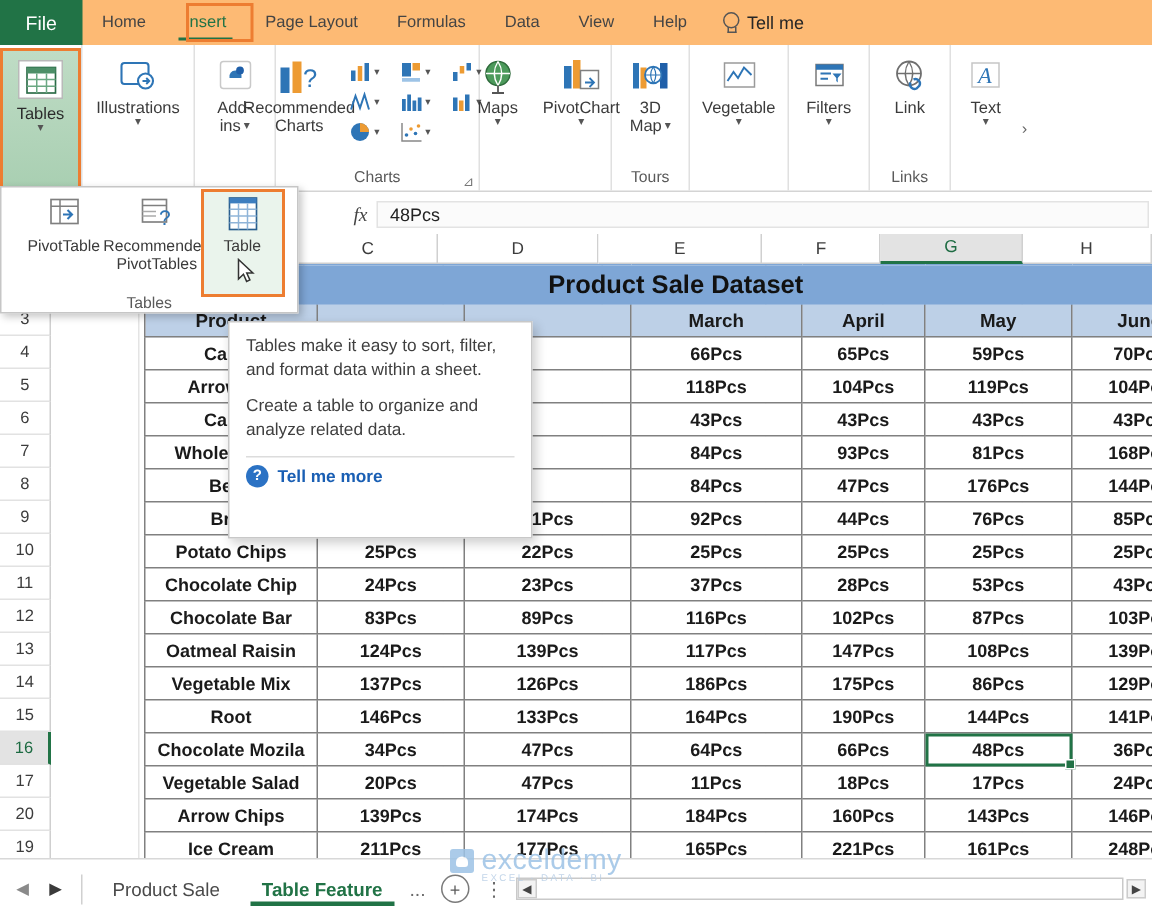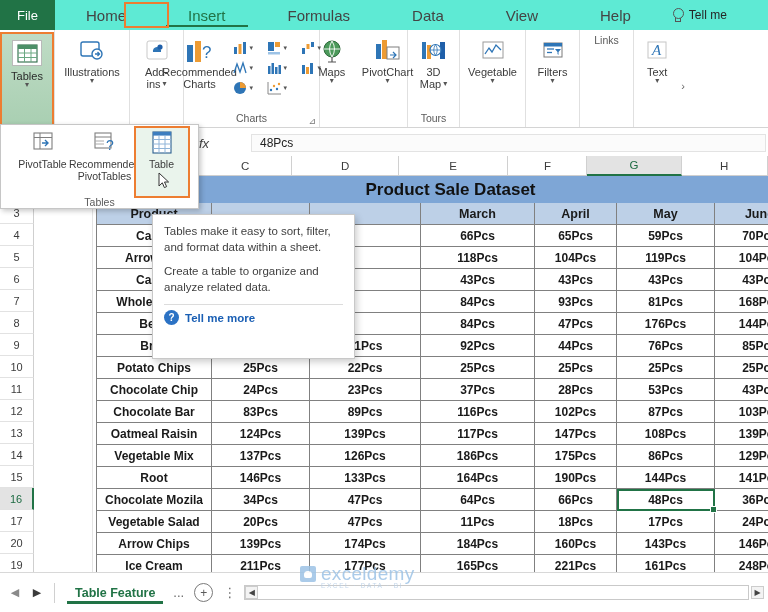--- a/index.html
+++ b/index.html
@@ -8,30 +8,30 @@
     font-family: "Liberation Sans", sans-serif;
     background:#ffffff;
     font-size:12px;
     color:#262626;
     position:relative;
   }
 
   
   #ribbon-tabs {
     height:30px; display:flex; align-items:stretch;
-    background:#5eead4; position:relative;
+    background:#fdba74; position:relative;
   }
   .tab-file {
     width:55px; background:#217346; color:#fff;
     display:flex; align-items:center; justify-content:center;
     font-size:13px;
   }
   .tab {
-    padding:0 31px; display:flex; align-items:center;
-    font-size:15px; color:#444; position:relative; white-space:nowrap;
+    padding:0 13px; display:flex; align-items:center;
+    font-size:11px; color:#444; position:relative; white-space:nowrap;
   }
   .tab.active { color:#217346; }
   .tab.active:after {
     content:""; position:absolute; left:9px; right:9px; bottom:3px;
     height:2.5px; background:#217346;
   }
   #tab-insert-box {
     position:absolute; left:124px; top:2px; width:45px; height:26px;
     border:2.5px solid #ED7D31; pointer-events:none;
   }
@@ -99,22 +99,22 @@
 
   
   .cursor { position:absolute; width:13px; height:18px; }
 
   
   #formula-bar {
     position:absolute; left:199px; top:130px; right:0; height:26px;
     background:#fff; display:flex; align-items:center; gap:6px;
     z-index:20;
   }
-  .fx { width:46px; text-align:left; font-style:italic;
-        font-family:Liberation Sans, sans-serif; font-size:13px; color:#444; }
+  .fx { width:46px; text-align:right; font-style:italic;
+        font-family:Liberation Serif, serif; font-size:13px; color:#444; }
   .fbox { flex:1; height:18px; border:1px solid #e3e3e3; background:#fbfbfb;
           display:flex; align-items:center; padding-left:8px; font-size:12px;
           color:#222; margin-right:2px;}
 
   
   #col-headers {
     position:absolute; left:199px; top:156px; right:0; height:20px;
     display:flex; z-index:18; background:#fff;
   }
   .colh {
@@ -205,20 +205,21 @@
   .sbtn { width:13px;height:13px; display:flex;align-items:center;justify-content:center;
      font-size:8px; color:#444; background:#f3f3f3; border:1px solid #ccc;}
 </style>
 </head>
 <body>
 
 <div id="ribbon-tabs">
   <div class="tab-file">File</div>
   <div class="tab">Home</div>
   <div class="tab active">Insert</div>
+  <div class="tab">Page Layout</div>
   <div class="tab">Formulas</div>
   <div class="tab">Data</div>
   <div class="tab">View</div>
   <div class="tab">Help</div>
   <div class="tellme-wrap">
     <span class="bulb"></span>
     <span>Tell me</span>
   </div>
   <div id="tab-insert-box"></div>
 </div>
@@ -438,20 +439,32 @@
             <path d="M15 10 L21 10 L18.5 13 L18.5 16 L17.5 15 L17.5 13 Z" fill="#2E75B6"></path>
           </svg>
         </span>
         <span>Filters</span>
         <span class="caret">▾</span>
       </div>
     </div>
   </div>
 
   <div class="grp" style="width:54px;">
+    <div class="grp-items">
+      <div class="bigbtn">
+        <span class="ic">
+          <svg width="26" height="24" viewBox="0 0 26 24">
+            <circle cx="12" cy="10" r="8" fill="none" stroke="#6f6f6f" stroke-width="1.2"></circle>
+            <path d="M4 10 h16 M12 2 q5 8 0 16 M12 2 q-5 8 0 16" stroke="#6f6f6f" fill="none" stroke-width=".9"></path>
+            <path d="M13 16 a3 3 0 0 0 4 4 l2-2 a3 3 0 0 0-4-4" fill="none" stroke="#2E75B6" stroke-width="1.6"></path>
+          </svg>
+        </span>
+        <span>Link</span>
+      </div>
+    </div>
     <div class="grp-label">Links</div>
   </div>
 
   <div class="grp" style="width:50px;border-right:none;">
     <div class="grp-items">
       <div class="bigbtn">
         <span class="ic">
           <svg width="26" height="24" viewBox="0 0 26 24">
             <rect x="4" y="3" width="18" height="16" fill="#fff" stroke="#c6c6c6" stroke-width="1"></rect>
             <text x="8" y="16" font-size="15" font-style="italic" fill="#2E75B6" font-family="Liberation Serif">A</text>
@@ -913,20 +926,21 @@
 <div id="watermark">
   <span class="wlogo"></span>
   <span class="wtxt">exceldemy</span>
   <span class="wsub">EXCEL · DATA · BI</span>
 </div>
 
 <div id="tabbar">
   <span class="navarrow">◀</span>
   <span class="navarrow" style="color:#3a3a3a;">▶</span>
   <span class="divider"></span>
+  <span class="stab">Product Sale</span>
   <span class="stab active">Table Feature</span>
   <span class="dots3">...</span>
   <span class="plusbtn">+</span>
   <span class="dots3">⋮</span>
   <span id="hscroll">
     <span class="sbtn">◀</span>
     <span style="flex:1;"></span>
   </span>
   <span class="sbtn" style="margin-left:2px;">▶</span>
 </div>

